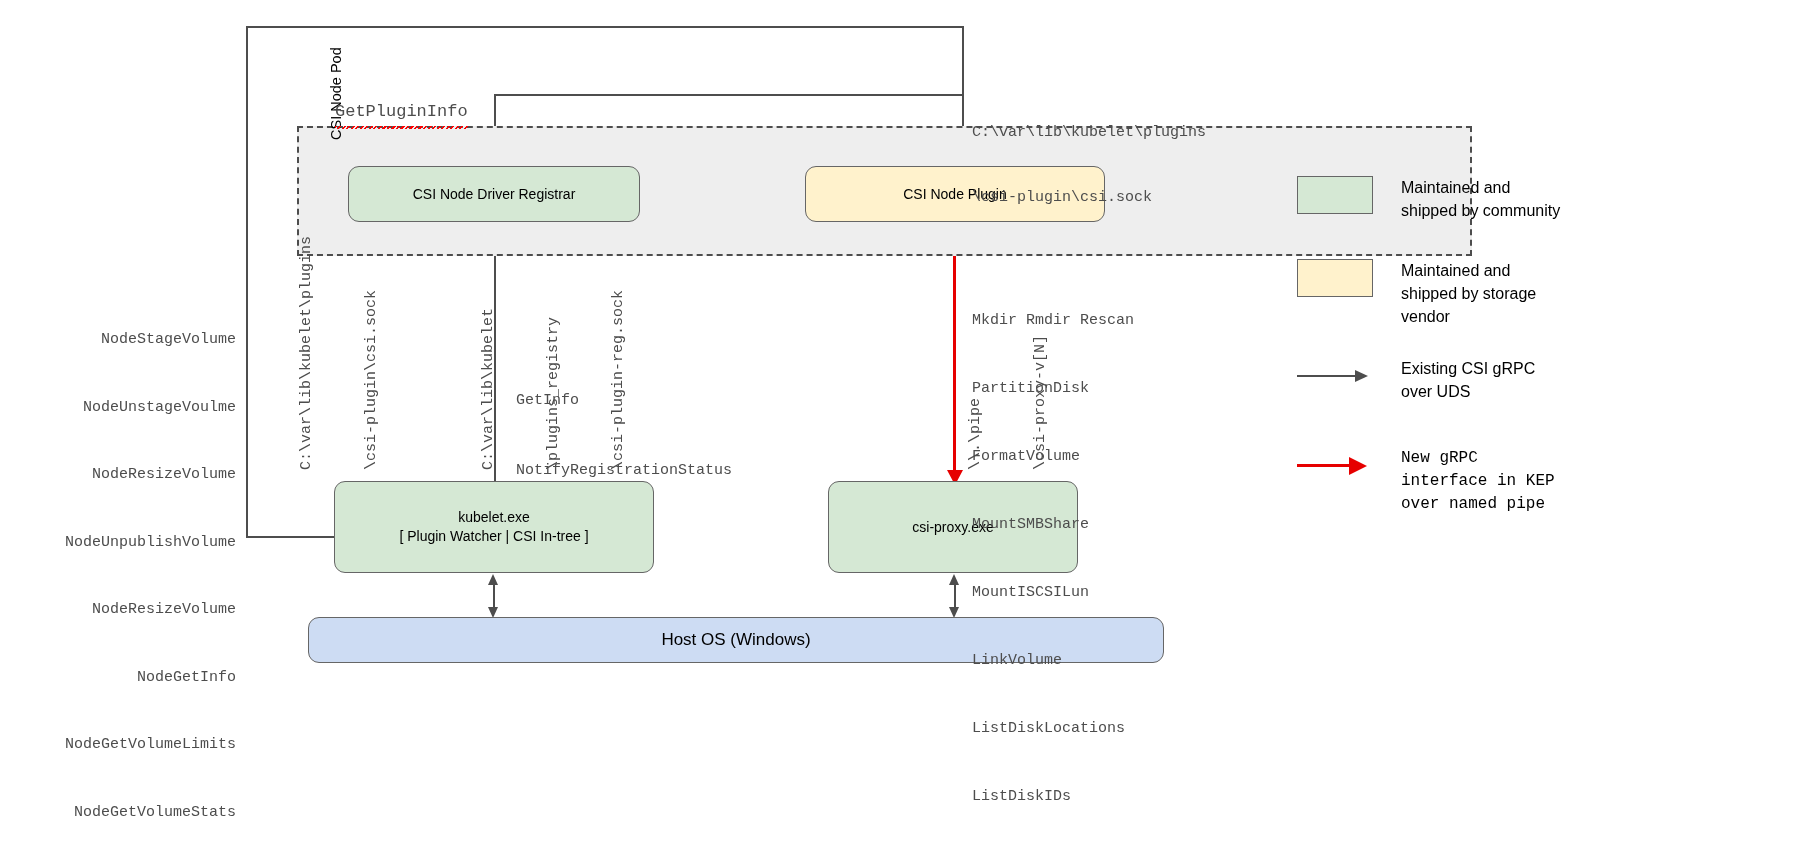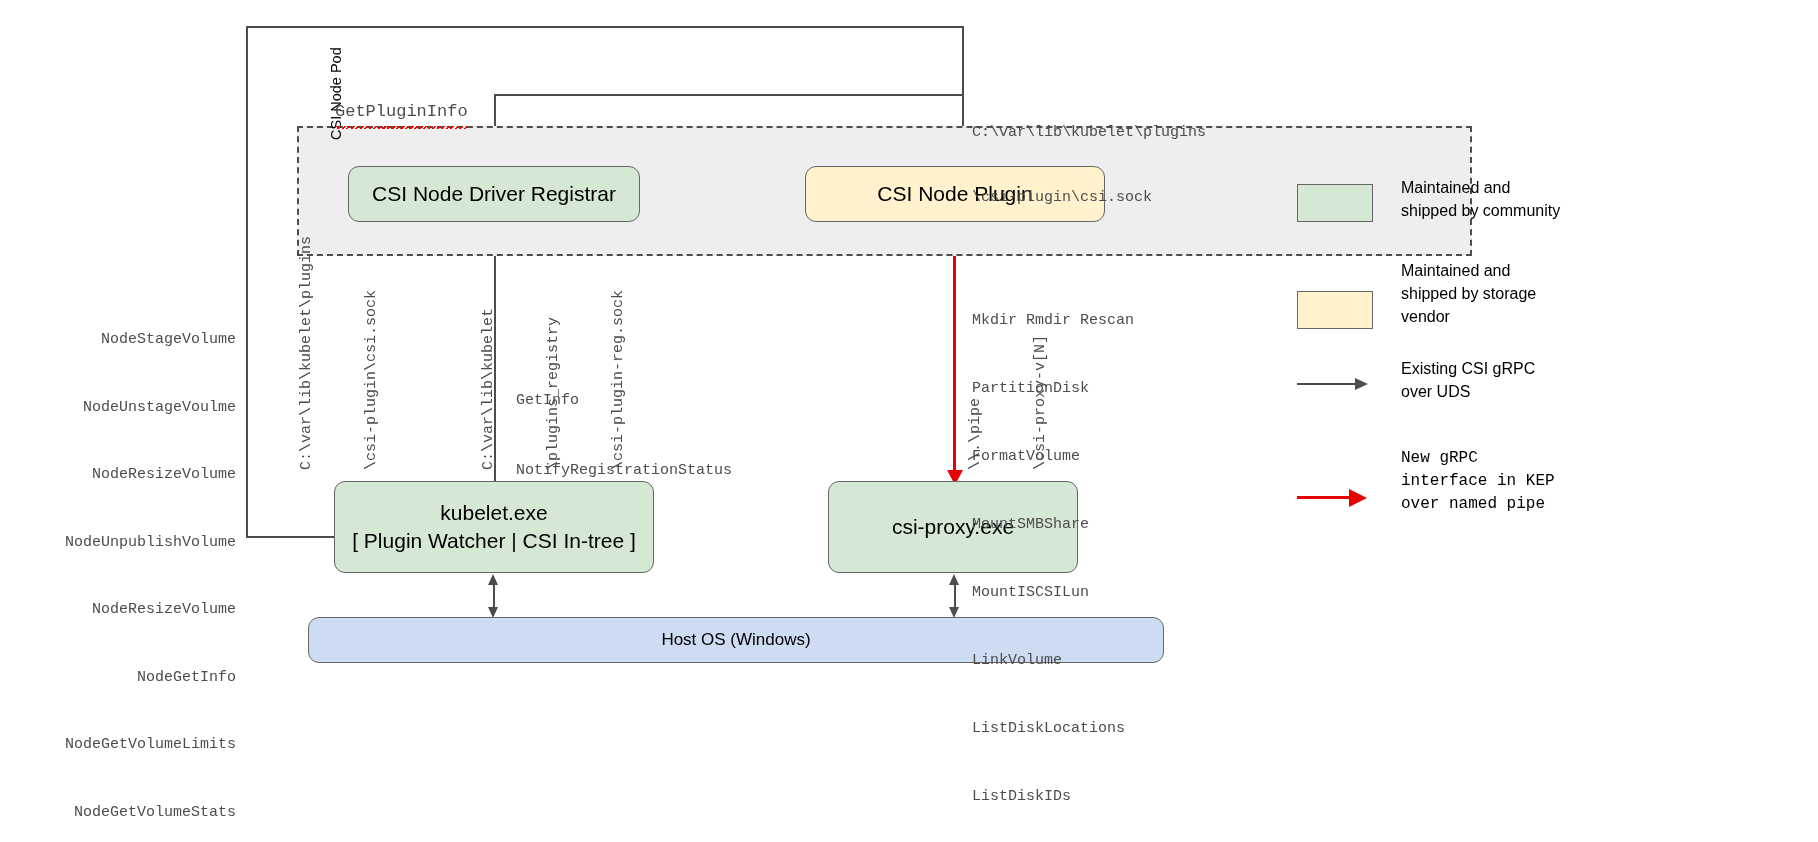--- a/index.html
+++ b/index.html
@@ -45,21 +45,21 @@
   
   .node {
     position: absolute;
     box-sizing: border-box;
     border: 1.6px solid #666666;
     border-radius: 11px;
     display: flex;
     align-items: center;
     justify-content: center;
     text-align: center;
-    font-size: 21px;
+    font-size: 14px;
     color: #000;
     line-height: 1.35;
   }
   .green  { background: #d5e8d4; }
   .yellow { background: #fff2cc; }
   .blue   { background: #cddcf3; }
 
   #registrar-box { left: 348px;  top: 166px; width: 292px; height: 56px; }
   #plugin-box    { left: 805px;  top: 166px; width: 300px; height: 56px; }
   #kubelet-box   { left: 334px;  top: 481px; width: 320px; height: 92px; }
@@ -140,21 +140,21 @@
     transform: rotate(-90deg);
     white-space: pre;
     font-size: 15px;
     line-height: 1.45;
   }
   #rot-csi-sock     { left: 252px; top: 470px; }
   #rot-reg-sock     { left: 434px; top: 470px; }
   #rot-named-pipe   { left: 921px; top: 470px; }
 
   
-  .legend-item { position: absolute; display: flex; align-items: flex-end; }
+  .legend-item { position: absolute; display: flex; align-items: flex-start; }
   .swatch {
     width: 76px; height: 38px;
     border: 1.6px solid #666666;
     box-sizing: border-box;
     flex: none;
   }
   .legend-text {
     margin-left: 28px;
     font-size: 16px;
     line-height: 1.45;

